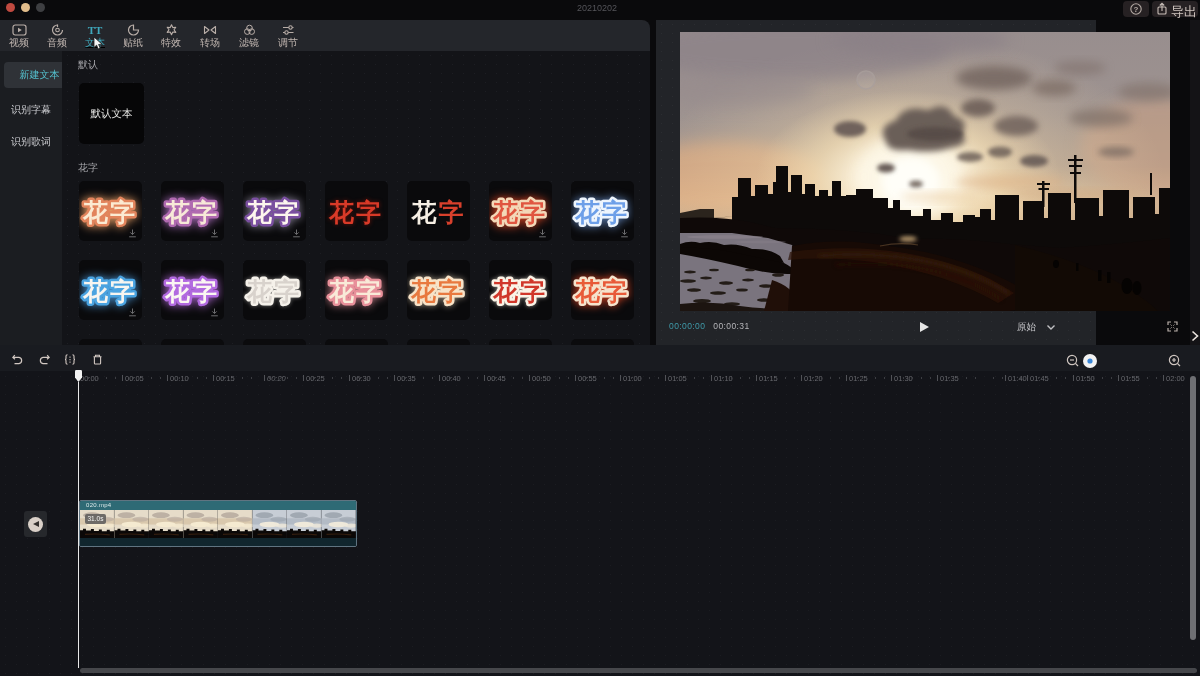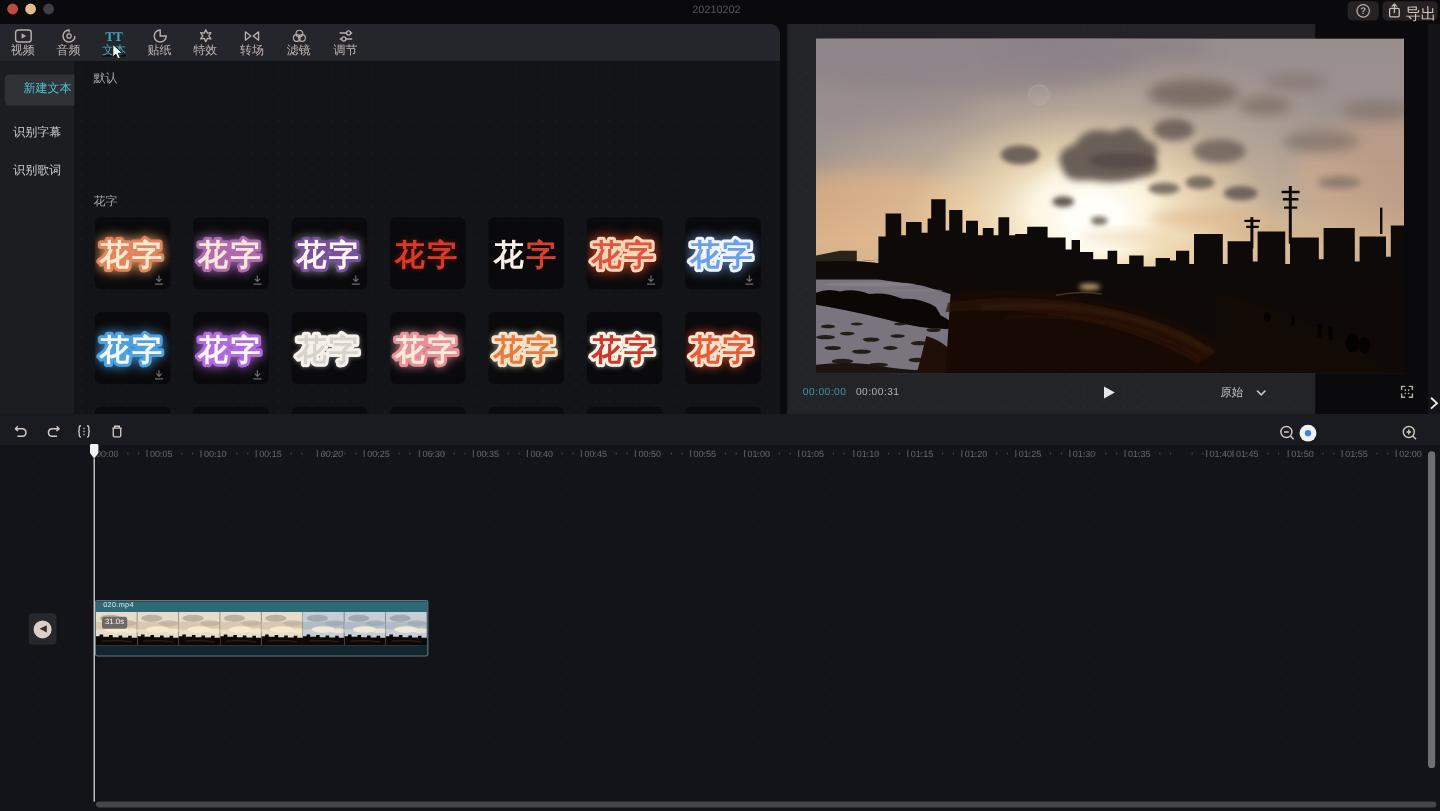--- a/index.html
+++ b/index.html
@@ -171,20 +171,21 @@
     </div>
 
   <div id="sidebar">
     <div class="chip">新建文本</div>
     <div class="item" style="top:52px;">识别字幕</div>
     <div class="item" style="top:84px;">识别歌词</div>
   </div>
 
   <div id="panel">
     <div class="seclbl" style="left:16px; top:7px;">默认</div>
+    <div id="defcard">默认文本</div>
     <div class="seclbl" style="left:16px; top:110px;">花字</div>
 <div style="position:absolute;left:17px;top:288px;width:63px;height:6px;background:#0b0b0d;border-radius:5px 5px 0 0;"></div>
 <div style="position:absolute;left:99px;top:288px;width:63px;height:6px;background:#0b0b0d;border-radius:5px 5px 0 0;"></div>
 <div style="position:absolute;left:181px;top:288px;width:63px;height:6px;background:#0b0b0d;border-radius:5px 5px 0 0;"></div>
 <div style="position:absolute;left:263px;top:288px;width:63px;height:6px;background:#0b0b0d;border-radius:5px 5px 0 0;"></div>
 <div style="position:absolute;left:345px;top:288px;width:63px;height:6px;background:#0b0b0d;border-radius:5px 5px 0 0;"></div>
 <div style="position:absolute;left:427px;top:288px;width:63px;height:6px;background:#0b0b0d;border-radius:5px 5px 0 0;"></div>
 <div style="position:absolute;left:509px;top:288px;width:63px;height:6px;background:#0b0b0d;border-radius:5px 5px 0 0;"></div>
     <div class="card" style="left:17px; top:130px;"><svg width="63" height="60" viewBox="0 0 63 60">
           <text x="31" y="40" font-size="25" font-weight="bold" text-anchor="middle" letter-spacing="2" fill="#fbead2" stroke="#e2845c" stroke-width="5" stroke-linejoin="round" paint-order="stroke" style="filter:drop-shadow(0 0 5px rgba(247,168,108,.95))" font-family="Liberation Sans">花字</text>

